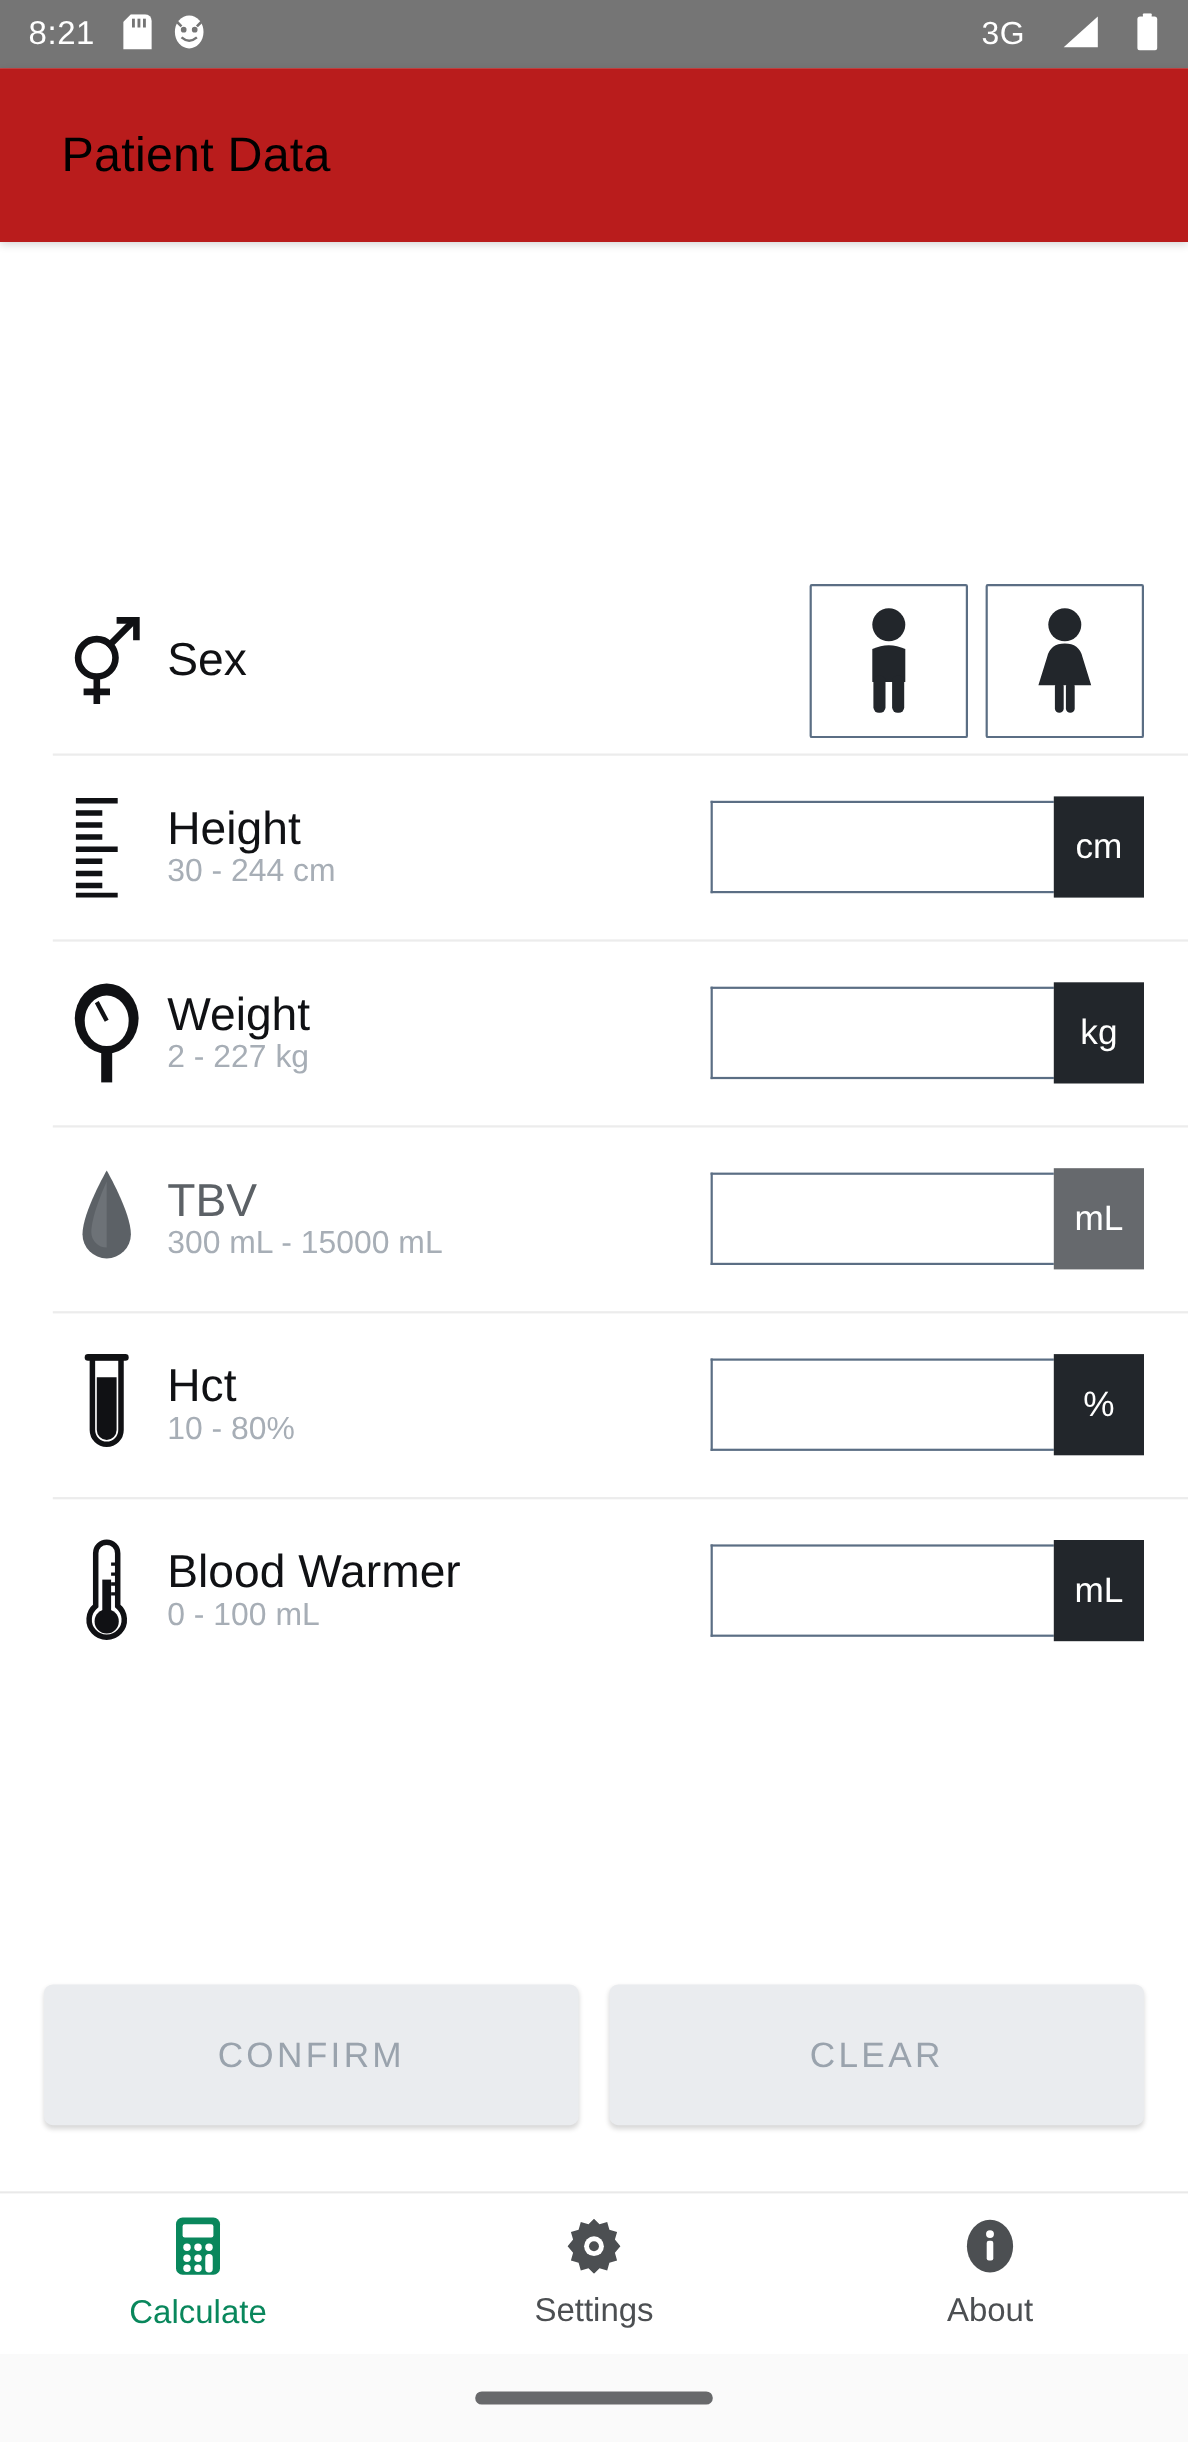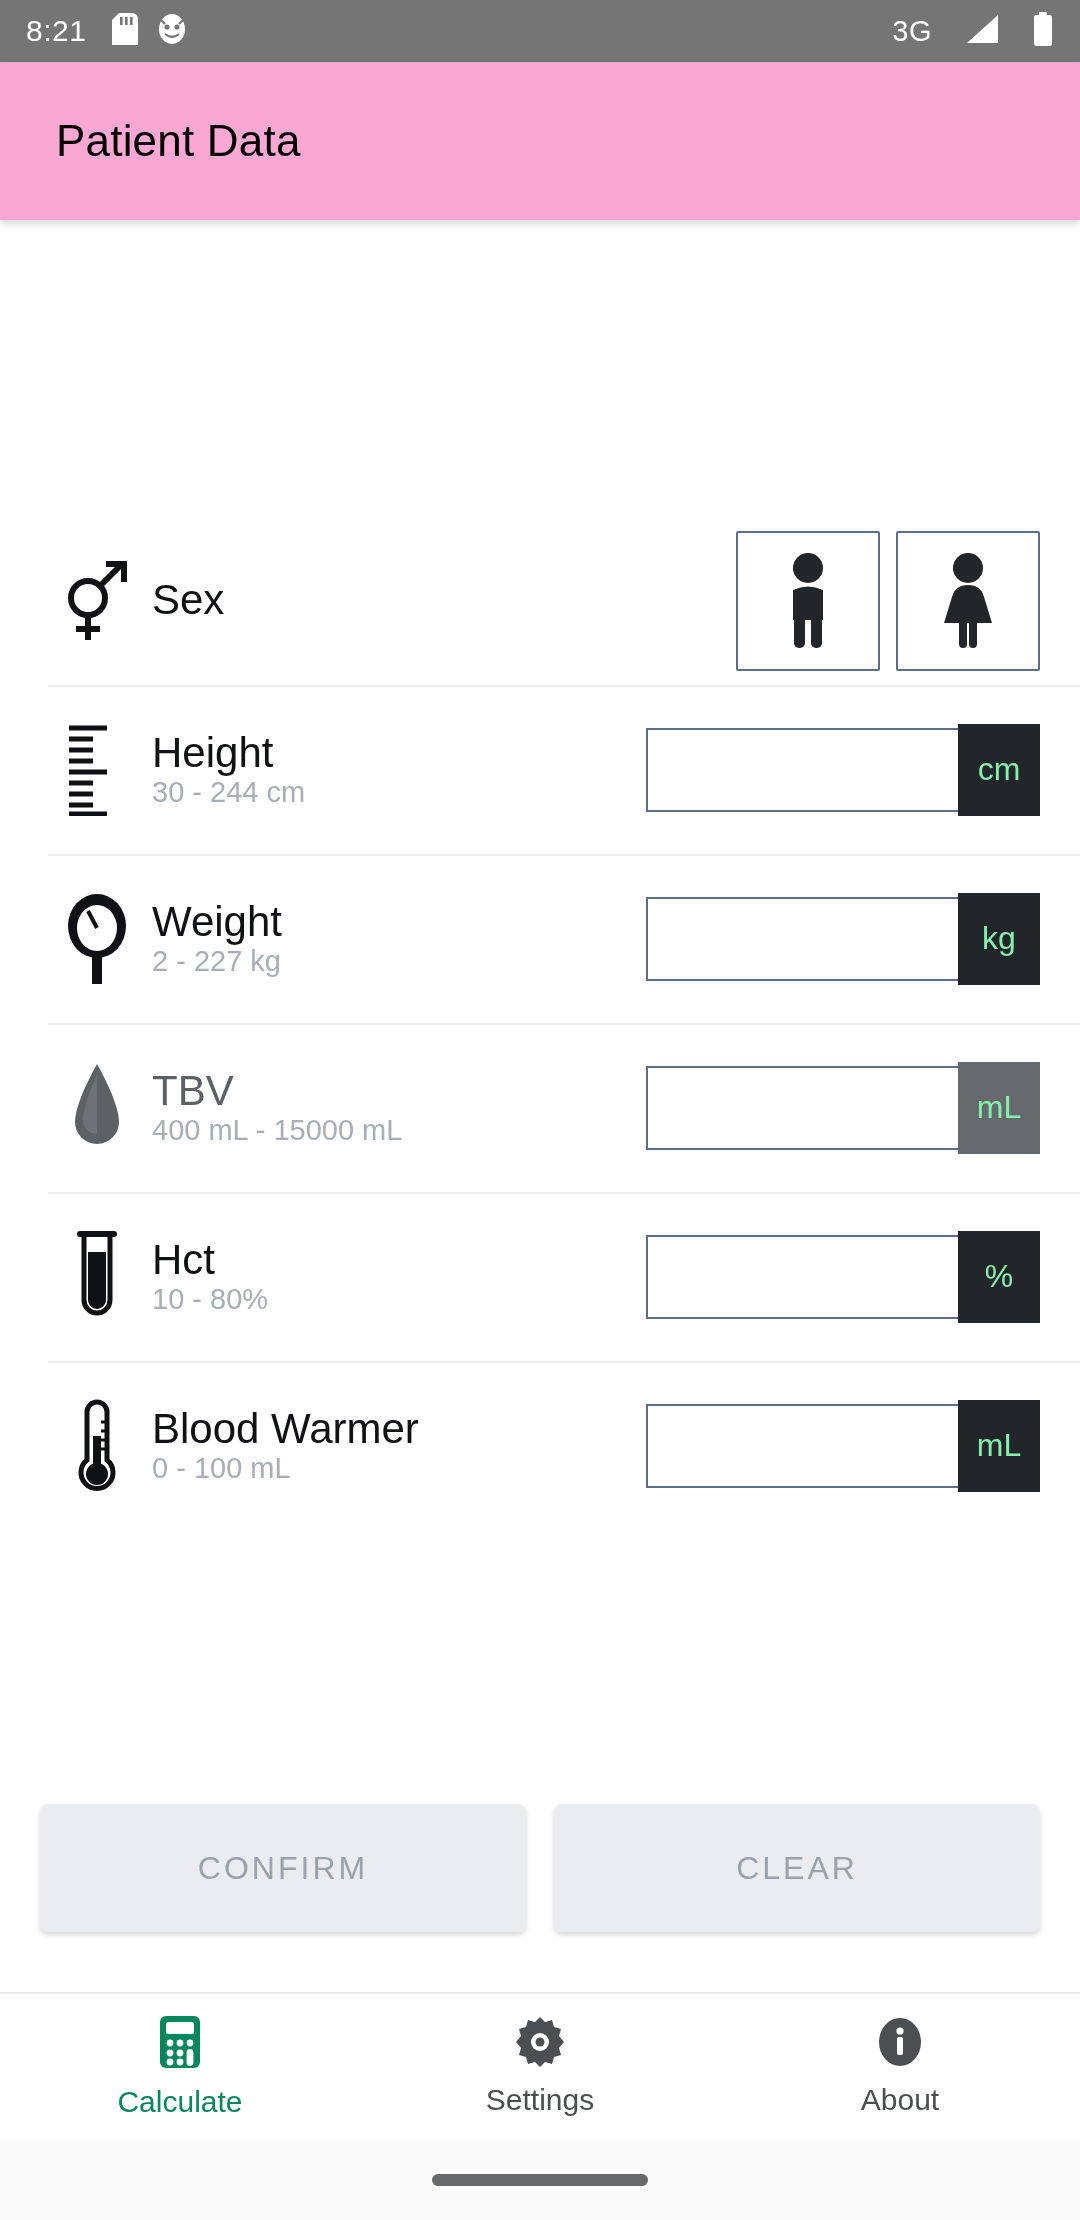--- a/index.html
+++ b/index.html
@@ -19,21 +19,21 @@
   }
   .sb-clock { font-size: 30px; letter-spacing: .5px; font-weight: 400; }
   .sb-left-icons { display: flex; align-items: center; gap: 18px; margin-left: 26px; }
   .sb-spacer { flex: 1 1 auto; }
   .sb-right { display: flex; align-items: center; gap: 32px; }
   .sb-3g { font-size: 29px; font-weight: 400; letter-spacing: .5px; }
   .sb-ico { display: block; }
 
   
   .appbar {
-    flex: 0 0 158px; background: #f9a8d4;
+    flex: 0 0 158px; background: #b91c1c;
     display: flex; align-items: center; padding: 0 56px;
     box-shadow: 0 3px 8px rgba(0,0,0,.18);
     position: relative; z-index: 5;
   }
   .appbar-title { font-size: 44px; color: #000000; font-weight: 400; letter-spacing: .2px; }
 
   
   .content { flex: 1 1 auto; position: relative; background: #ffffff; display: flex; flex-direction: column; }
   .top-gap { flex: 0 0 296px; }
 
@@ -68,21 +68,21 @@
   .num-input {
     width: 312px; height: 84px;
     border: 2px solid #5b6e84; border-right: none;
     background: #ffffff; outline: none;
     font-family: "Liberation Sans", sans-serif;
     font-size: 34px; color: #101114; padding: 0 14px;
     border-radius: 0;
   }
   .num-unit {
     width: 82px; min-width: 82px;
-    background: #22262b; color: #86efac;
+    background: #22262b; color: #ffffff;
     display: flex; align-items: center; justify-content: center;
     font-size: 32px; margin-top: -4px; margin-bottom: -4px;
   }
   .num-unit.disabled { background: #66696d; }
 
   
   .actions-wrap { flex: 1 1 auto; display: flex; align-items: flex-end; }
   .actions { width: 100%; display: flex; gap: 28px; padding: 0 40px 60px 40px; }
   .act-btn {
     flex: 1 1 0; height: 128px; border: none; border-radius: 8px;
@@ -238,21 +238,21 @@
 
       <div class="row">
         <span class="row-icon">
           <svg width="56" height="92" viewBox="0 0 56 92">
             <path d="M28 2C28 2 6 40 6 60a22 22 0 0 0 44 0C50 40 28 2 28 2z" fill="#5c6166"></path>
             <path d="M28 12c0 0-14 30-14 46a14 14 0 0 0 14 14z" fill="#6d7277"></path>
           </svg>
         </span>
         <span class="row-text">
           <span class="row-label dim">TBV</span>
-          <span class="row-sub">400 mL - 15000 mL</span>
+          <span class="row-sub">300 mL - 15000 mL</span>
         </span>
         <span class="num-field">
           <input class="num-input" type="text" value="" style="">
           <span class="num-unit disabled">mL</span>
         </span>
       </div>
 
       <div class="row">
         <span class="row-icon">
           <svg width="46" height="94" viewBox="0 0 46 94">

